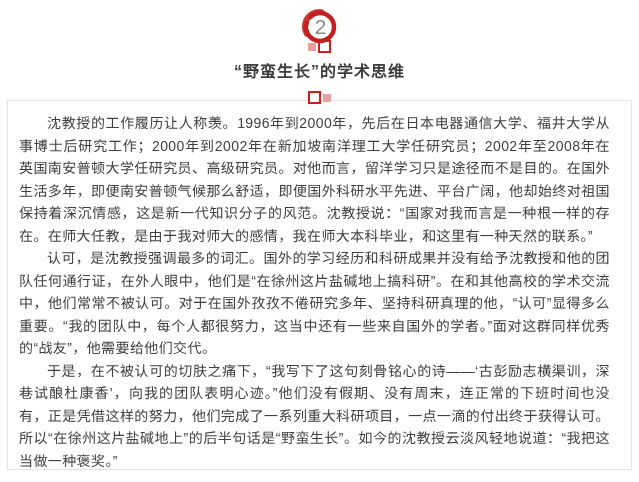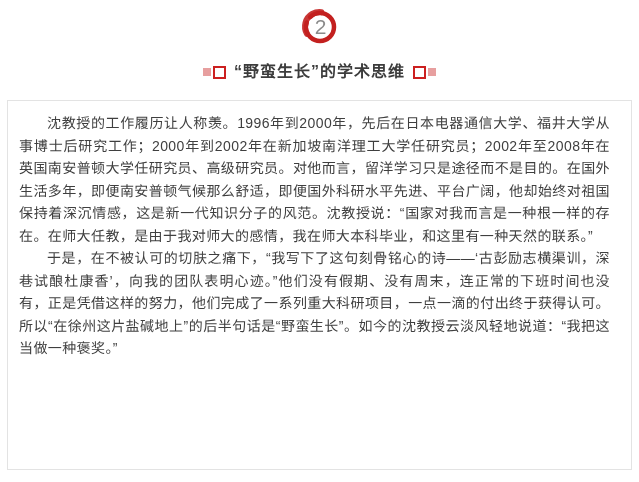--- a/index.html
+++ b/index.html
@@ -35,20 +35,21 @@
   }
 
   
   .title-row {
     margin-top: 13px;
     display: flex;
     align-items: center;
     justify-content: center;
     gap: 8px;
     height: 22px;
+    flex-direction: column;
   }
   .deco { display: flex; align-items: center; gap: 2px; }
   .sq-fill {
     width: 8px; height: 8px;
     background: #e79f9f;
     display: inline-block;
   }
   .sq-outline {
     width: 13px; height: 13px;
     border: 2px solid #cc2020;
@@ -105,16 +106,17 @@
     </span>
     <span class="section-title">“野蛮生长”的学术思维</span>
     <span class="deco">
       <span class="sq-outline"></span>
       <span class="sq-fill"></span>
     </span>
   </div>
 
   <div class="article-box">
     <p>沈教授的工作履历让人称羡。1996年到2000年，先后在日本电器通信大学、福井大学从事博士后研究工作；2000年到2002年在新加坡南洋理工大学任研究员；2002年至2008年在英国南安普顿大学任研究员、高级研究员。对他而言，留洋学习只是途径而不是目的。在国外生活多年，即便南安普顿气候那么舒适，即便国外科研水平先进、平台广阔，他却始终对祖国保持着深沉情感，这是新一代知识分子的风范。沈教授说：“国家对我而言是一种根一样的存在。在师大任教，是由于我对师大的感情，我在师大本科毕业，和这里有一种天然的联系。”</p>
+    <p>认可，是沈教授强调最多的词汇。国外的学习经历和科研成果并没有给予沈教授和他的团队任何通行证，在外人眼中，他们是“在徐州这片盐碱地上搞科研”。在和其他高校的学术交流中，他们常常不被认可。对于在国外孜孜不倦研究多年、坚持科研真理的他，“认可”显得多么重要。“我的团队中，每个人都很努力，这当中还有一些来自国外的学者。”面对这群同样优秀的“战友”，他需要给他们交代。</p>
     <p>于是，在不被认可的切肤之痛下，“我写下了这句刻骨铭心的诗——‘古彭励志横渠训，深巷试酿杜康香’，向我的团队表明心迹。”他们没有假期、没有周末，连正常的下班时间也没有，正是凭借这样的努力，他们完成了一系列重大科研项目，一点一滴的付出终于获得认可。所以“在徐州这片盐碱地上”的后半句话是“野蛮生长”。如今的沈教授云淡风轻地说道：“我把这当做一种褒奖。”</p>
   </div>
 
 </div>
 
 </body></html>

